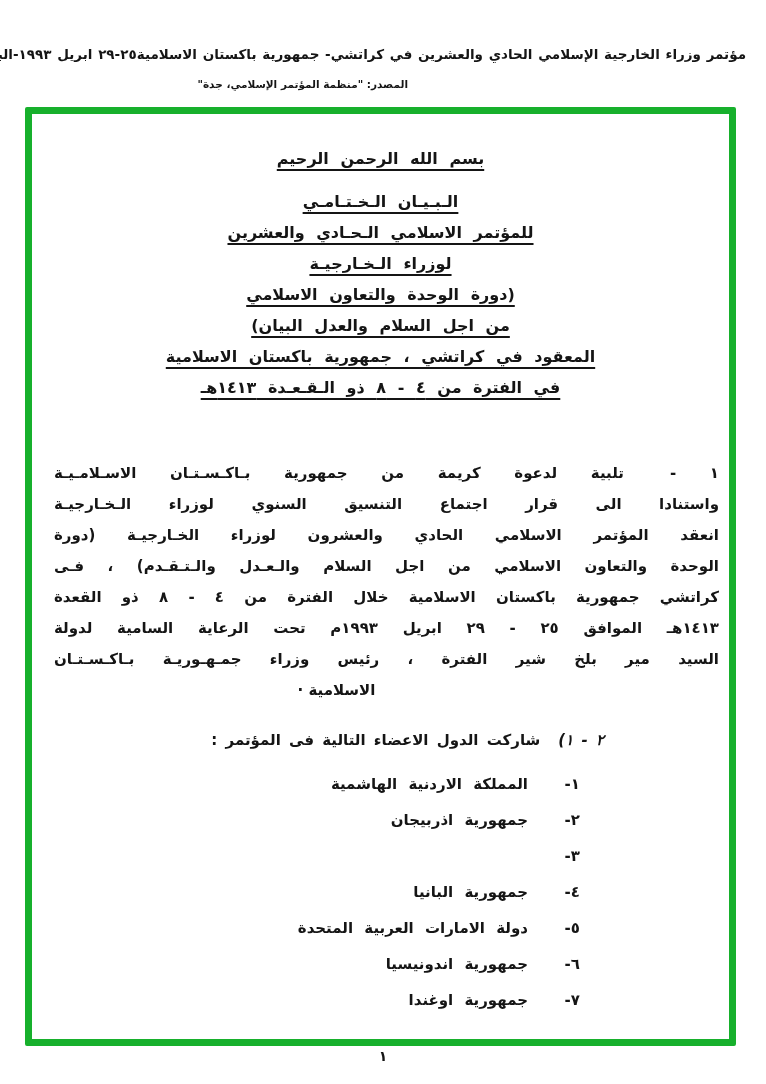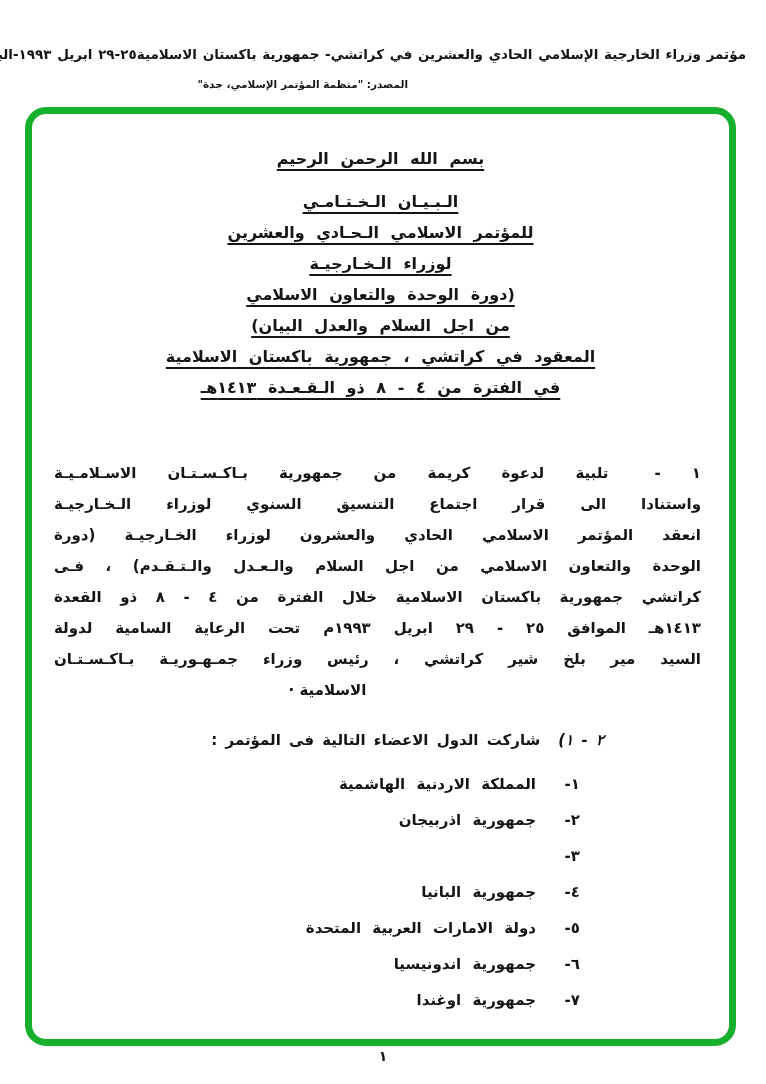--- a/index.html
+++ b/index.html
@@ -14,33 +14,33 @@
     font-size:13.5px;font-weight:bold;word-spacing:1px;white-space:nowrap;
   }
   .hdr2{
     position:absolute;top:78px;right:358px;
     direction:rtl;font-size:10.5px;font-weight:bold;white-space:nowrap;
   }
   
   .page-frame{
     position:absolute;left:25px;top:107px;width:711px;height:939px;
     box-sizing:border-box;border:7px solid var(--frame,#17b02c);
-    border-radius:21px;background:#ffffff;
+    border-radius:2px;background:#ffffff;
   }
   
   .titles{position:absolute;top:29px;left:0;right:0;text-align:center;direction:rtl;}
   .title-line{
     display:block;height:31px;line-height:31px;
     font-size:16px;font-weight:bold;word-spacing:6px;
     text-decoration:underline;text-decoration-thickness:1.5px;text-underline-offset:5px;
     white-space:nowrap;
   }
   .title-line.first{margin-bottom:12px;}
   
-  .para{position:absolute;top:344px;right:28px;left:22px;direction:rtl;}
+  .para{position:absolute;top:344px;right:10px;left:22px;direction:rtl;}
   .pline{
     height:31px;line-height:31px;font-size:15px;font-weight:600;
     text-align:justify;text-align-last:justify;word-spacing:2px;white-space:nowrap;
   }
   .pline .pnum{margin-left:46px;font-weight:700;}
   .pline-last{
     height:31px;line-height:31px;font-size:15px;font-weight:600;
     text-align:center;padding-left:0;padding-right:100px;
   }
   
@@ -50,21 +50,21 @@
     height:31px;line-height:31px;box-sizing:border-box;word-spacing:3px;
   }
   .item2 .inum{margin-left:18px;font-weight:700;font-style:italic;}
   
   .countries{position:absolute;top:652px;right:149px;left:40px;direction:rtl;}
   .country-row{
     display:flex;flex-direction:row;align-items:baseline;
     height:36px;line-height:36px;font-size:15px;font-weight:600;
   }
   .country-row .cnum{width:30px;flex:0 0 30px;font-weight:700;}
-  .country-row .cname{margin-right:14px;word-spacing:6px;white-space:nowrap;}
+  .country-row .cname{margin-right:22px;word-spacing:6px;white-space:nowrap;}
   
   .pageno{
     position:absolute;top:1048px;left:0;right:0;text-align:center;
     font-size:14px;font-weight:bold;
   }
 </style>
 </head>
 <body>
 
 <div class="hdr1">مؤتمر وزراء الخارجية الإسلامي الحادي والعشرين في كراتشي- جمهورية باكستان الاسلامية٢٥-٢٩ ابريل ١٩٩٣-البيان الختامي</div>
@@ -85,21 +85,21 @@
 
   <div class="para">
     <div class="pline">
       <span class="pnum">١ -</span><span>تلبية لدعوة كريمة من جمهورية بـاكـسـتـان الاسـلامـيـة</span>
     </div>
     <div class="pline">واستنادا الى قرار اجتماع التنسيق السنوي لوزراء الـخـارجيـة</div>
     <div class="pline">انعقد المؤتمر الاسلامي الحادي والعشرون لوزراء الخـارجيـة (دورة</div>
     <div class="pline">الوحدة والتعاون الاسلامي من اجل السلام والـعـدل والـتـقـدم) ، فـى</div>
     <div class="pline">كراتشي جمهورية باكستان الاسلامية خلال الفترة من ٤ - ٨ ذو القعدة</div>
     <div class="pline">١٤١٣هـ الموافق ٢٥ - ٢٩ ابريل ١٩٩٣م تحت الرعاية السامية لدولة</div>
-    <div class="pline">السيد مير بلخ شير كراتشي ، رئيس وزراء جمـهـوريـة بـاكـسـتـان</div>
+    <div class="pline">السيد مير بلخ شير الفترة ، رئيس وزراء جمـهـوريـة بـاكـسـتـان</div>
     <div class="pline-last">الاسلامية ·</div>
   </div>
 
   <div class="item2">
     <span class="inum">٢ - ١)</span><span>شاركت الدول الاعضاء التالية فى المؤتمر :</span>
   </div>
 
   <div class="countries">
     <div class="country-row">
       <span class="cnum">١-</span>

